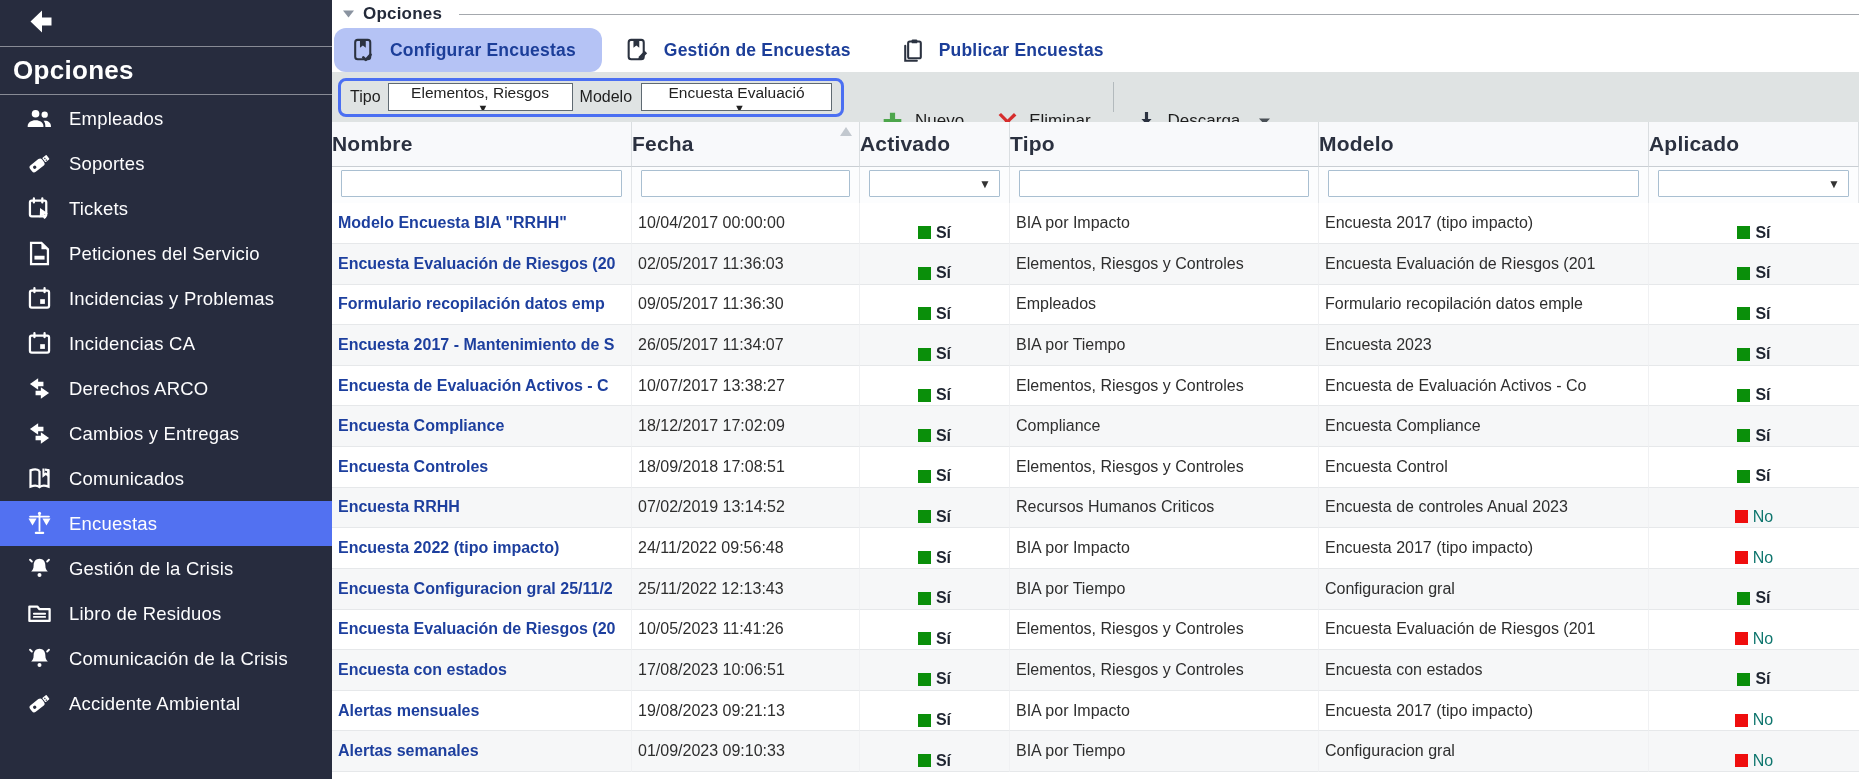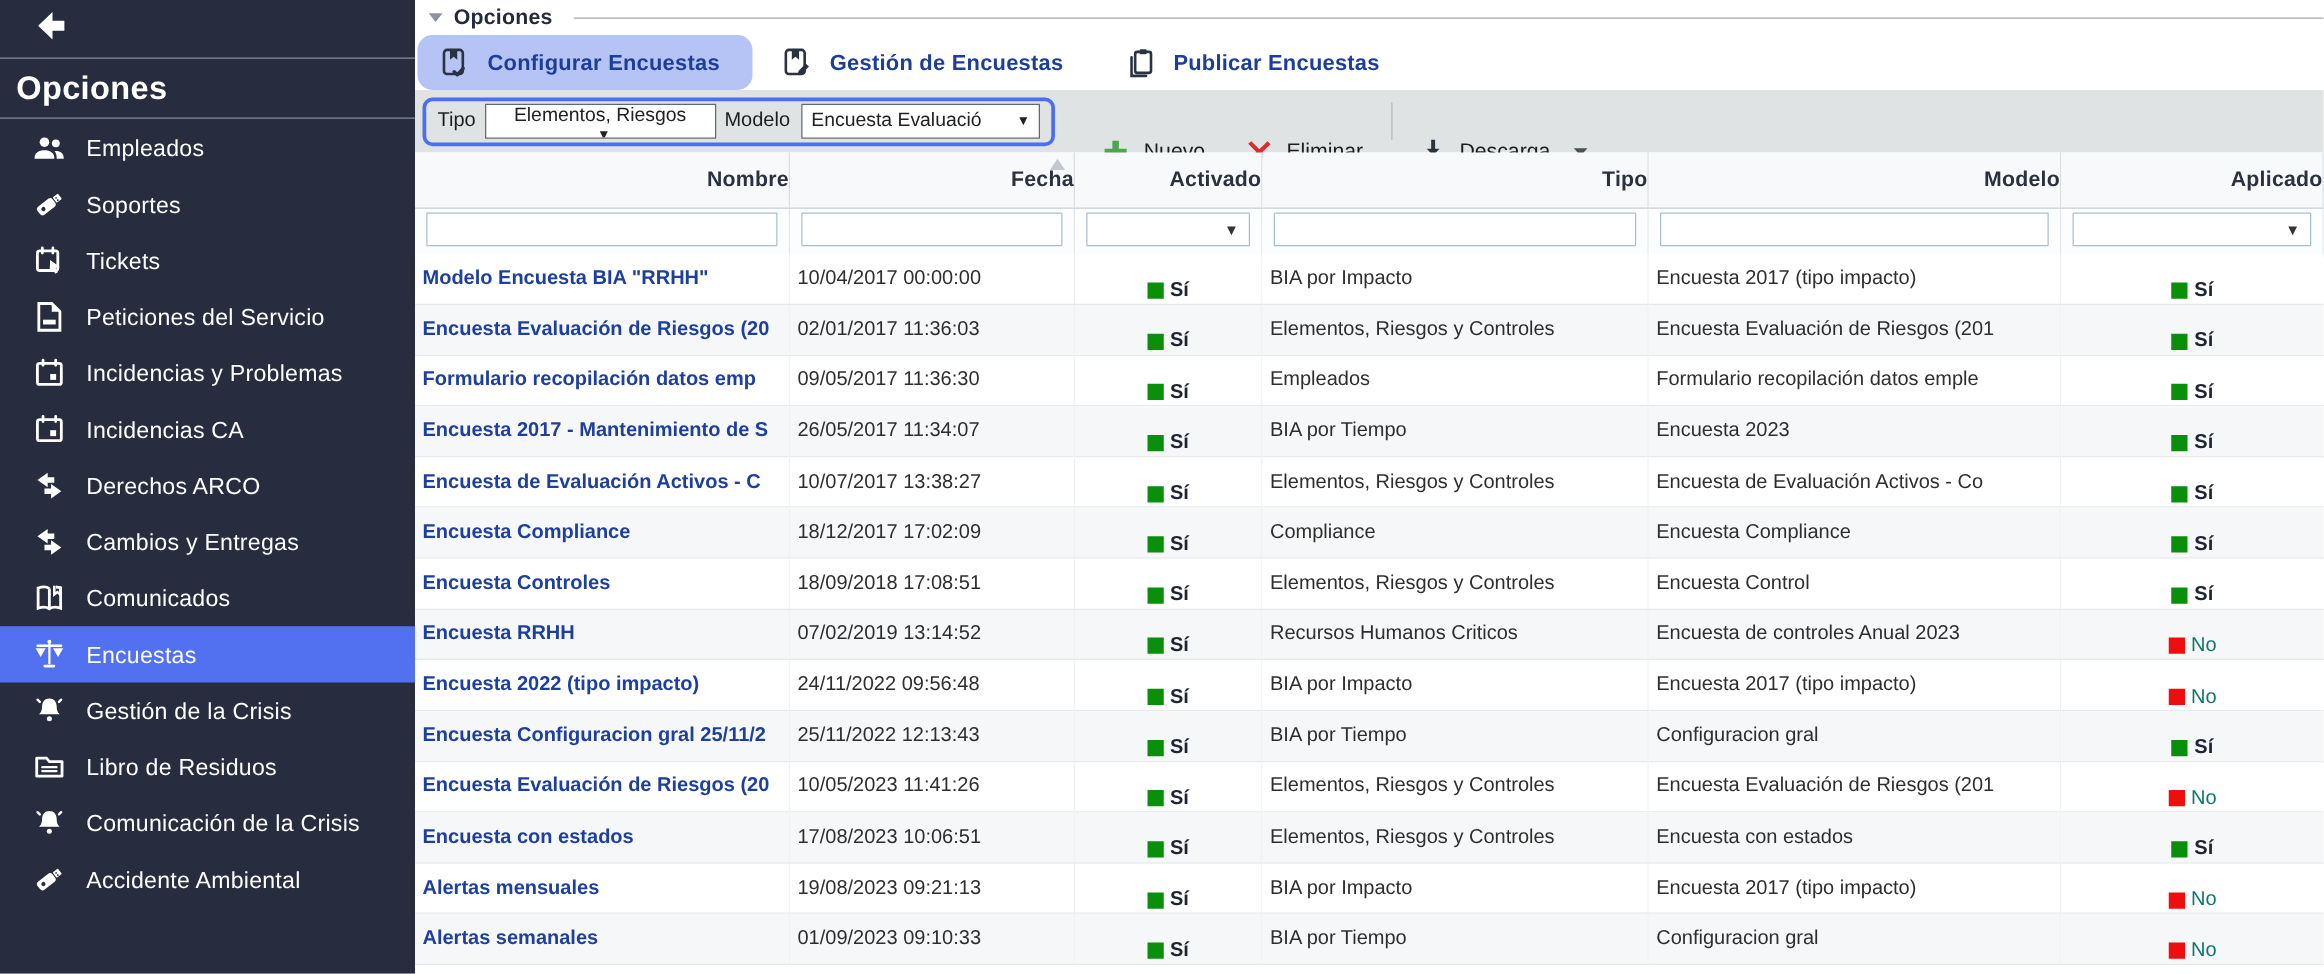--- a/index.html
+++ b/index.html
@@ -41,33 +41,33 @@
   .tab + .tab{margin-left:6px;justify-content:space-between;}
 
   .toolbar{height:50px;background:var(--toolbar-bg);display:flex;align-items:center;}
   .filter-group{margin-left:6px;height:39px;width:506px;border:3px solid var(--accent-blue);
     border-radius:8px;display:flex;align-items:center;padding:0 9px;gap:7px;flex:none;}
   .f-label{font-size:16px;color:#1e1e1e;white-space:nowrap;}
   .t-select{background:#fff;border:1px solid #5f6a72;height:28px;display:flex;align-items:center;
     justify-content:space-between;padding:0 7px;font-size:15.5px;color:#222;cursor:pointer;white-space:nowrap;overflow:hidden;}
   .t-select .car{font-size:11px;color:#222;margin-left:6px;}
   .sel-tipo{width:186px;flex-direction:column;}
-  .sel-modelo{width:192px;margin-left:2px;}
+  .sel-modelo{width:192px;margin-left:2px;flex-direction:column;}
   .tool-btn{display:flex;align-items:center;gap:11px;font-size:17px;color:#1d1d1d;cursor:pointer;white-space:nowrap;margin-top:48px;}
   .tool-btn svg{display:block;}
   .btn-nuevo{margin-left:37px;}
   .btn-eliminar{margin-left:33px;}
   .tb-sep{width:1px;height:30px;background:#b3babd;margin:0 22px;}
   .btn-descarga .dcar{margin-left:8px;display:flex;align-items:center;}
 
   
   .grid{flex:1;display:grid;grid-template-columns:300px 228px 150px 309px 330px auto;
     grid-auto-rows:40.64px;align-content:start;}
   .h-cell{height:45px;background:#f8f9fb;border-bottom:1px solid #c9ced3;border-right:1px solid #dadee1;
-    display:flex;align-items:center;justify-content:flex-end;font-size:17px;font-weight:bold;
+    display:flex;align-items:center;justify-content:flex-start;font-size:21px;font-weight:bold;
     color:var(--header-text);position:relative;cursor:pointer;letter-spacing:.2px;}
   .h-cell:last-child{border-right:none;}
   .sort-up{position:absolute;top:5px;right:7px;width:0;height:0;
     border-left:6px solid transparent;border-right:6px solid transparent;border-bottom:9px solid #c2c8cf;}
   .f-cell{height:43px;background:#fcfdfe;border-bottom:1px solid #d4d8db;border-right:1px solid #e3e6e9;
     display:flex;align-items:center;padding:0 9px;}
   .f-cell:last-child{border-right:none;}
   .f-input{width:100%;height:27px;border:1px solid #a9bfd1;background:#fff;border-radius:1px;
     font-family:inherit;font-size:14px;padding:0 5px;outline:none;}
   .f-select{width:100%;height:27px;border:1px solid #a9bfd1;background:#fff;border-radius:1px;
@@ -407,21 +407,21 @@
         <div class="cell odd lastcol center">
           <span class="badge yes">
             <span class="sq"></span>
             <span class="bt">Sí</span>
           </span>
         </div>
         <div class="cell even name">
           <a href="#">Encuesta Evaluación de Riesgos (20</a>
         </div>
         <div class="cell even">
-          <span>02/01/2017 11:36:03</span>
+          <span>02/05/2017 11:36:03</span>
         </div>
         <div class="cell even center">
           <span class="badge yes">
             <span class="sq"></span>
             <span class="bt">Sí</span>
           </span>
         </div>
         <div class="cell even">
           <span>Elementos, Riesgos y Controles</span>
         </div>

